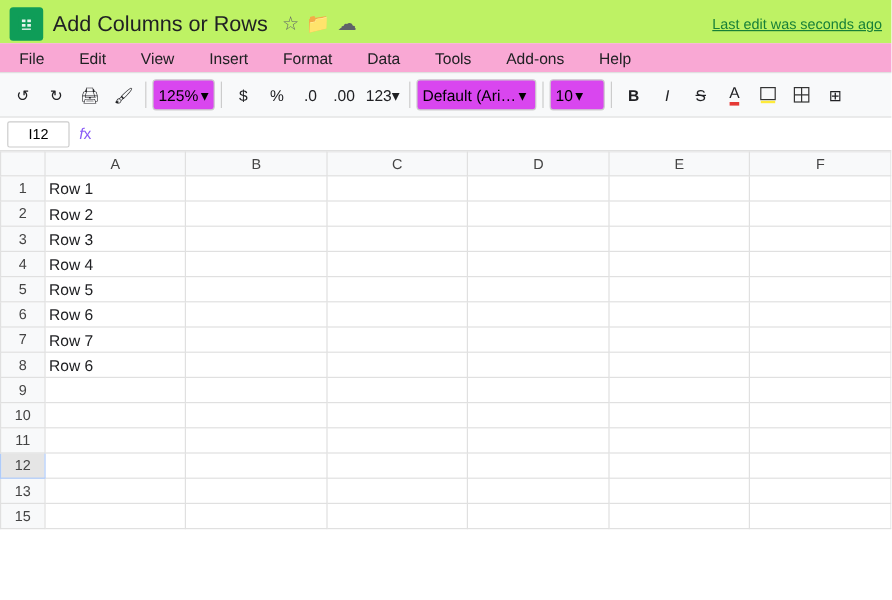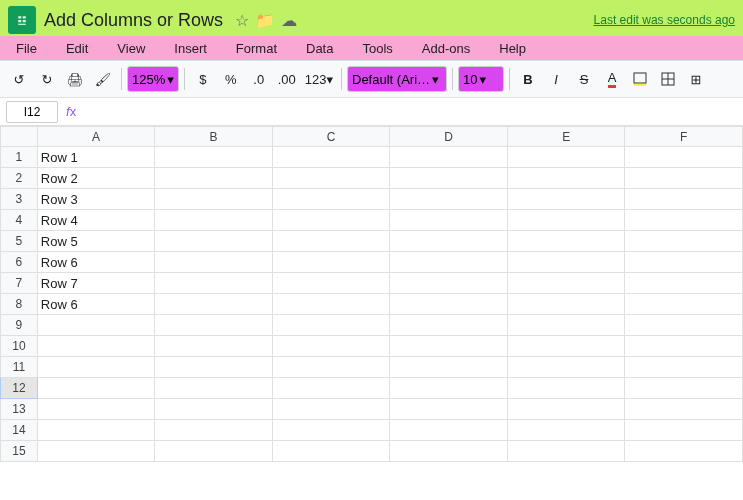--- a/index.html
+++ b/index.html
@@ -331,29 +331,20 @@
         <tr>
           <td class="row-num">13</td>
           <td class="cell"></td>
           <td class="cell"></td>
           <td class="cell"></td>
           <td class="cell"></td>
           <td class="cell"></td>
           <td class="cell"></td>
         </tr>
         <tr>
-          <td class="row-num">14</td>
-          <td class="cell"></td>
-          <td class="cell"></td>
-          <td class="cell"></td>
-          <td class="cell"></td>
-          <td class="cell"></td>
-          <td class="cell"></td>
-        </tr>
-        <tr>
           <td class="row-num">15</td>
           <td class="cell"></td>
           <td class="cell"></td>
           <td class="cell"></td>
           <td class="cell"></td>
           <td class="cell"></td>
           <td class="cell"></td>
         </tr>
       </tbody>
   </table>

